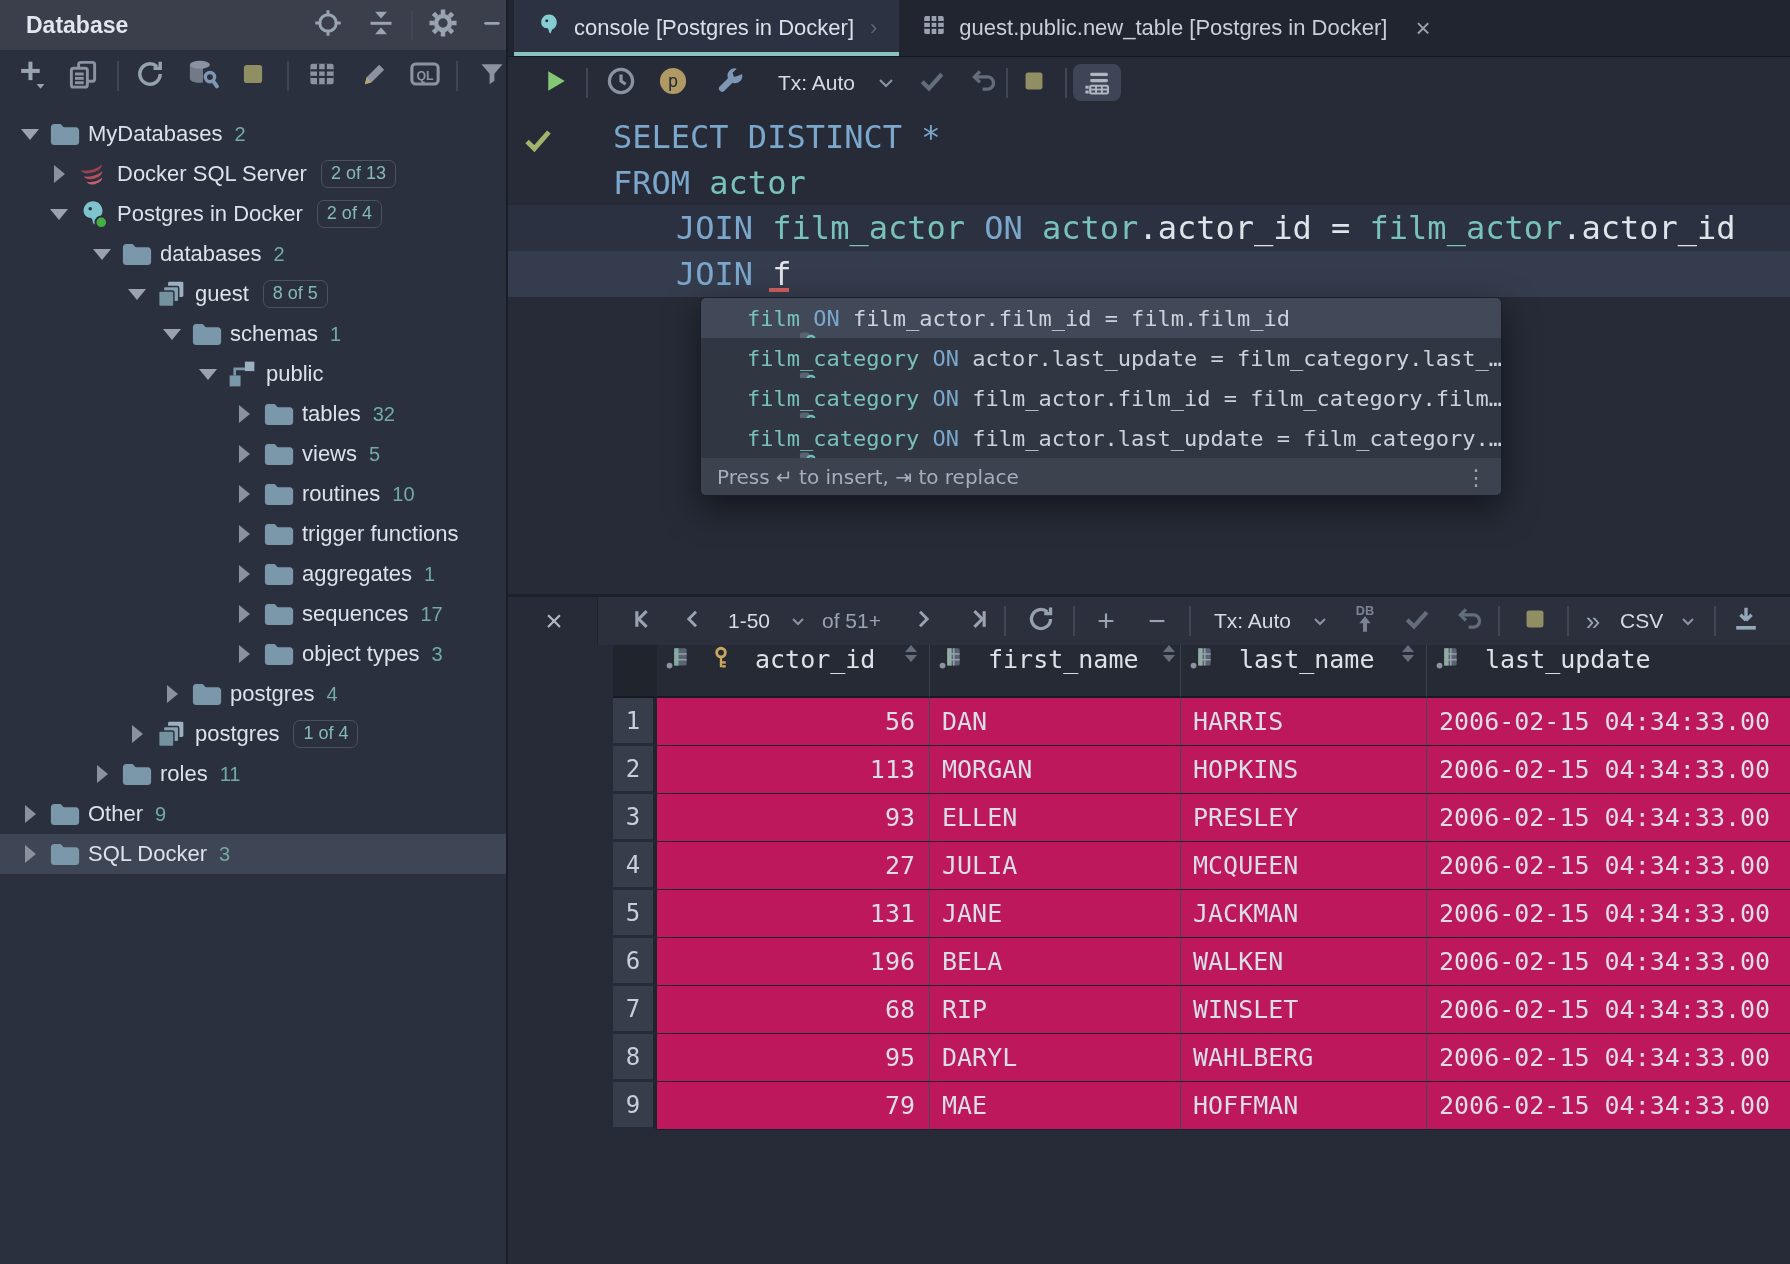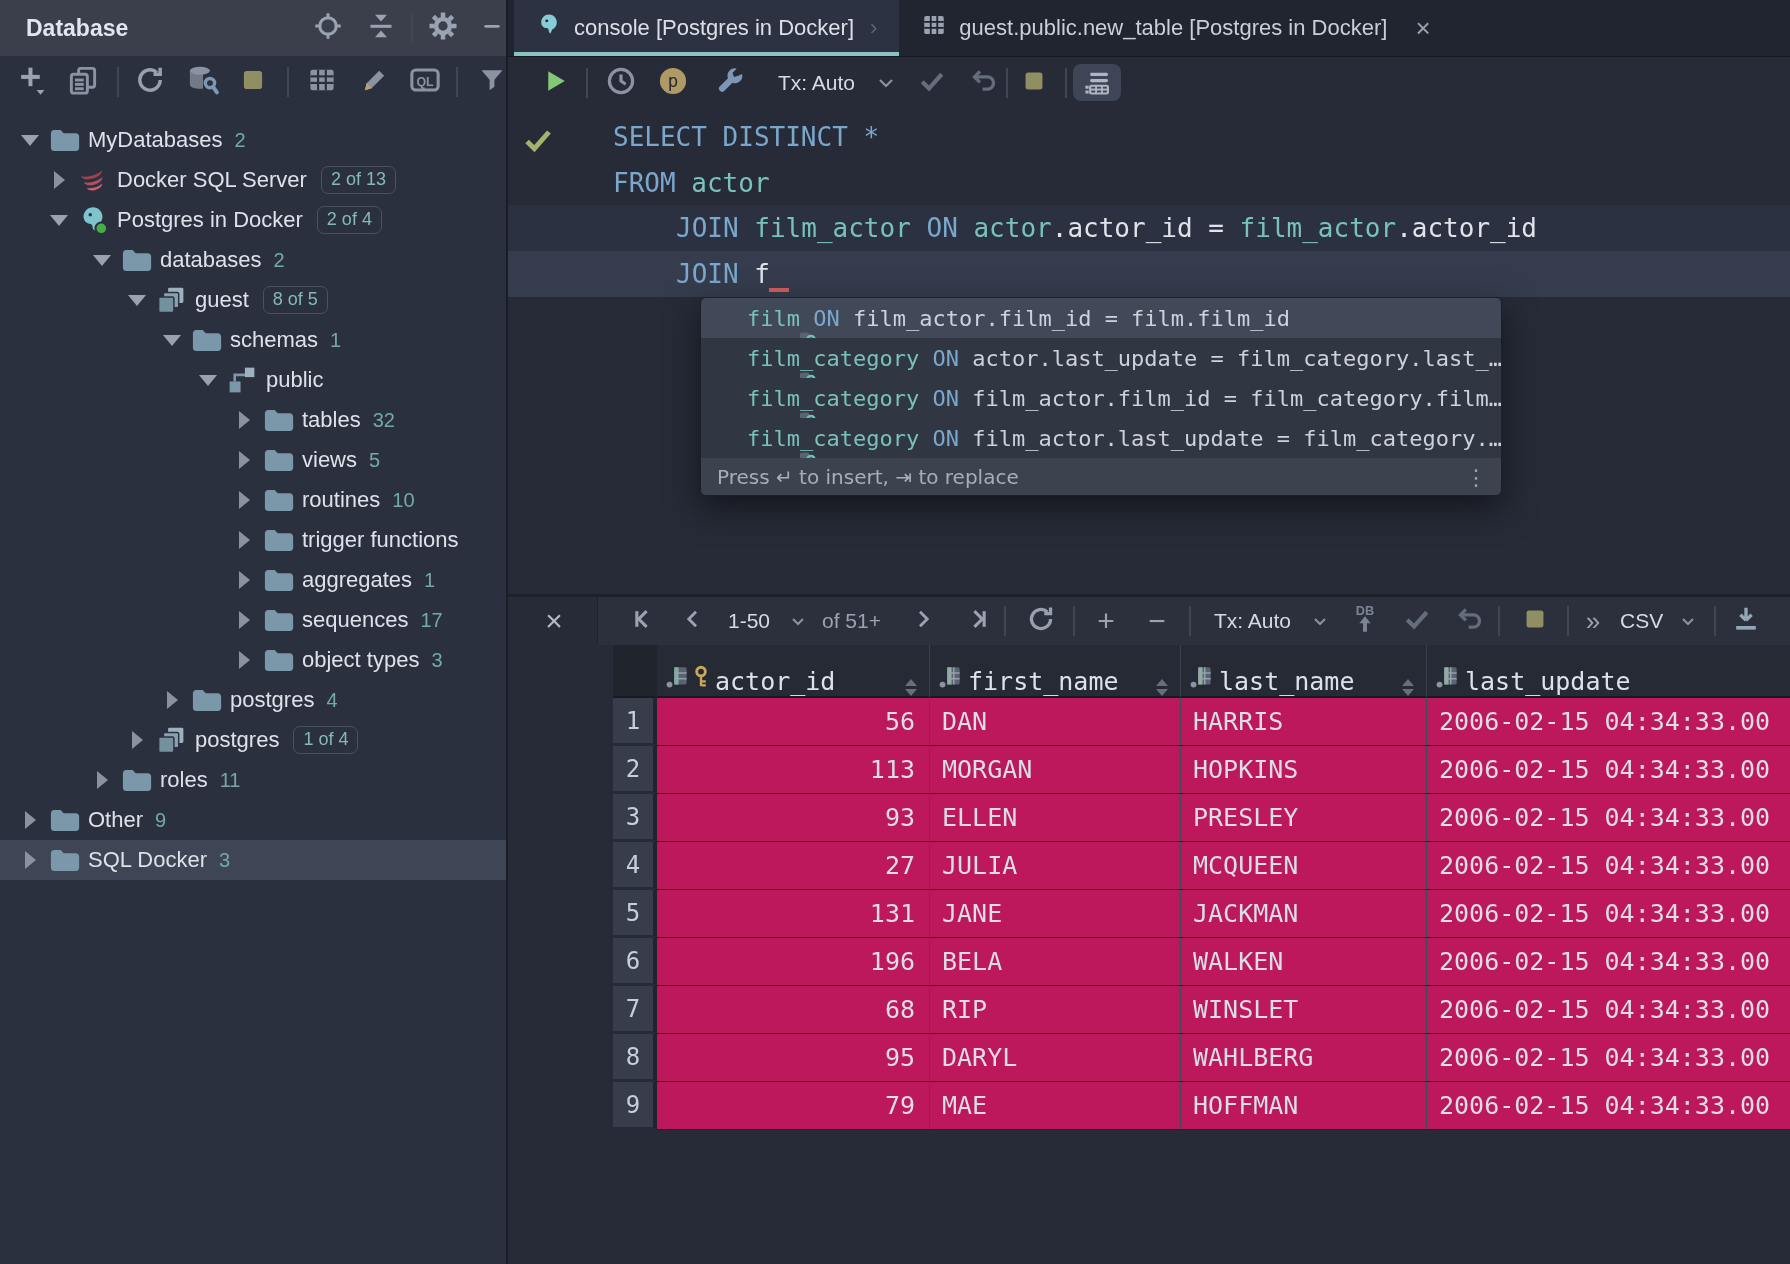--- a/index.html
+++ b/index.html
@@ -3,21 +3,21 @@
 <meta charset="utf-8">
 <style>
   html,body{margin:0;padding:0;background:#11141b;}
   #root{position:relative;width:1790px;height:1264px;background:#262b37;overflow:hidden;
         font-family:"Liberation Sans",sans-serif;color:#d5dae3;}
   .mono{font-family:"DejaVu Sans Mono",monospace;}
 
   
   #panel{position:absolute;left:0;top:0;width:508px;height:1264px;background:#2b303e;
          border-right:2px solid #191d27;box-sizing:border-box;}
-  .panel-header{position:relative;height:56px;background:#3a3f4b;}
+  .panel-header{position:relative;height:50px;background:#3a3f4b;}
   .panel-title{position:absolute;left:26px;top:50%;transform:translateY(-50%);
                font-size:23px;font-weight:600;color:#e2e6ee;}
   .hi{position:absolute;top:50%;transform:translate(-50%,-50%);}
   .panel-toolbar{position:relative;height:52px;}
   .vdiv{position:absolute;top:50%;transform:translate(-50%,-50%);width:2px;height:30px;background:#414654;}
 
   
   #tree{padding-top:12px;}
   .tree-row{display:flex;align-items:center;height:40px;font-size:22px;cursor:default;}
   .tree-row.selected{background:#3e4554;}
@@ -50,21 +50,21 @@
   .et{position:absolute;top:50%;transform:translate(-50%,-50%);}
   .tbtext{position:absolute;top:50%;transform:translateY(-50%);font-size:21px;color:#d5dae3;white-space:nowrap;}
   .dimtext{color:#9aa3b1;}
   .gridbtn{position:absolute;left:565px;top:7px;width:48px;height:37px;background:#3e4556;border-radius:8px;
            display:flex;align-items:center;justify-content:center;}
 
   
   #editor{position:absolute;left:508px;top:108px;width:1282px;height:487px;background:#262b37;}
   .stmt-hl{position:absolute;left:0;right:0;top:97px;height:46px;background:#2b3140;}
   .caret-line{position:absolute;left:0;right:0;top:143px;height:46px;background:#353c4d;}
-  .code-line{position:absolute;height:45px;display:flex;align-items:center;font-size:26px;white-space:pre;}
+  .code-line{position:absolute;height:45px;display:flex;align-items:center;font-size:32px;white-space:pre;}
   .seg-kw{color:var(--keyword-blue,#7aa7cb);}
   .seg-tbl{color:var(--table-teal,#79c2ba);}
   .seg-plain{color:#dfe3ea;}
   #caret{position:absolute;left:261px;top:180px;width:20px;height:4px;background:var(--caret-salmon,#d05f5f);}
 
   
   #popup{position:absolute;left:700px;top:297px;width:800px;background:#303642;border:1px solid #1a1f29;
          border-radius:6px;box-shadow:0 12px 34px rgba(0,0,0,.5);overflow:hidden;z-index:5;}
   .ac-item{display:flex;align-items:center;height:40px;padding-left:10px;font-size:22px;white-space:pre;overflow:hidden;}
   .ac-item.selected{background:#414959;}
@@ -82,21 +82,21 @@
                  color:#b2b9c5;font-size:30px;}
   #results-toolbar{position:absolute;left:597px;top:597px;width:1193px;height:48px;background:#2b303c;
                    border-left:1px solid #1e222d;box-sizing:border-box;}
   .rt{position:absolute;top:50%;transform:translate(-50%,-50%);}
   .rtext{position:absolute;top:50%;transform:translateY(-50%);font-size:21px;white-space:nowrap;}
 
   
   #grid{position:absolute;left:613px;top:645px;width:1177px;display:grid;
         grid-template-columns:44px 273px 251px 246px 363px;grid-template-rows:53px;grid-auto-rows:48px;}
   .th{background:#262a34;border-right:1px solid #39404e;border-bottom:2px solid #151a23;
-      display:flex;align-items:flex-end;padding:0 8px;gap:4px;font-size:25px;color:#dde1e8;box-sizing:border-box;overflow:hidden;}
+      display:flex;align-items:flex-start;padding:0 8px;gap:24px;font-size:25px;color:#dde1e8;box-sizing:border-box;overflow:hidden;}
   .th.numh{background:#20242d;border-right:4px solid #20242d;}
   .th.last{border-right:none;}
   .sort{margin-left:auto;display:flex;flex-direction:column;gap:3px;padding-right:4px;flex:none;}
   .sort i{display:block;width:0;height:0;border-left:6px solid transparent;border-right:6px solid transparent;}
   .sort .up{border-bottom:7px solid #666f7e;}
   .sort .dn{border-top:7px solid #666f7e;}
   .td{background:#be185d;border-right:1px solid #424a59;border-bottom:1px solid #1a1f2a;
       display:flex;align-items:center;padding:0 12px;font-size:25px;color:#d9dde5;box-sizing:border-box;
       white-space:pre;overflow:hidden;}
   .td.num{background:#373d4b;border-right:4px solid #20242d;border-bottom:3px solid #262b38;

